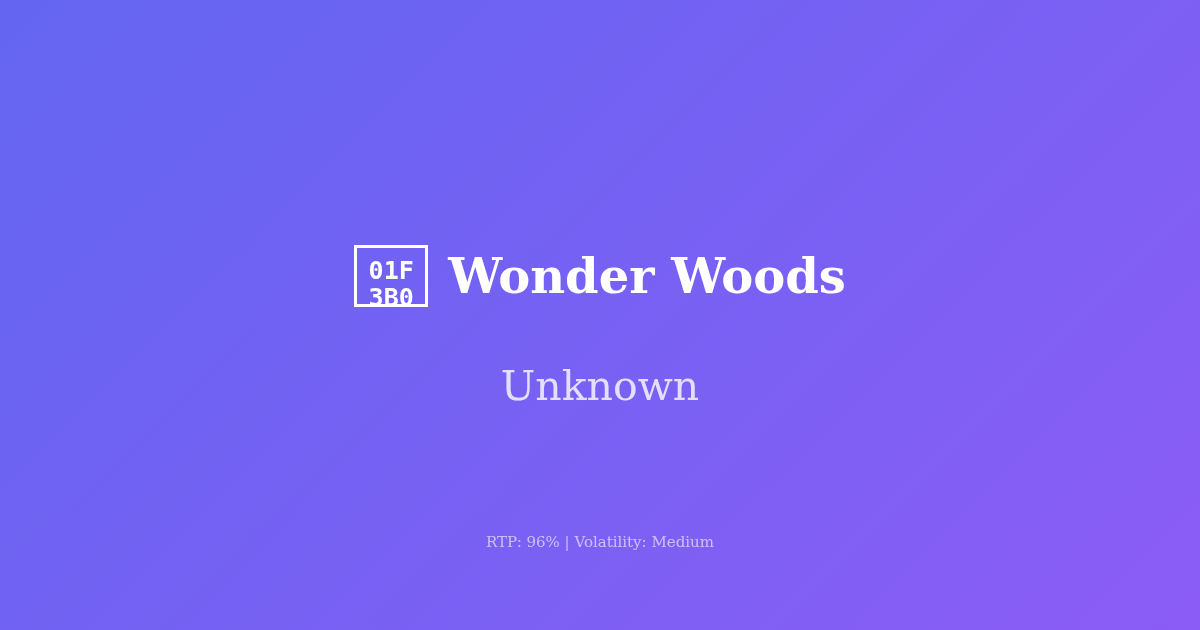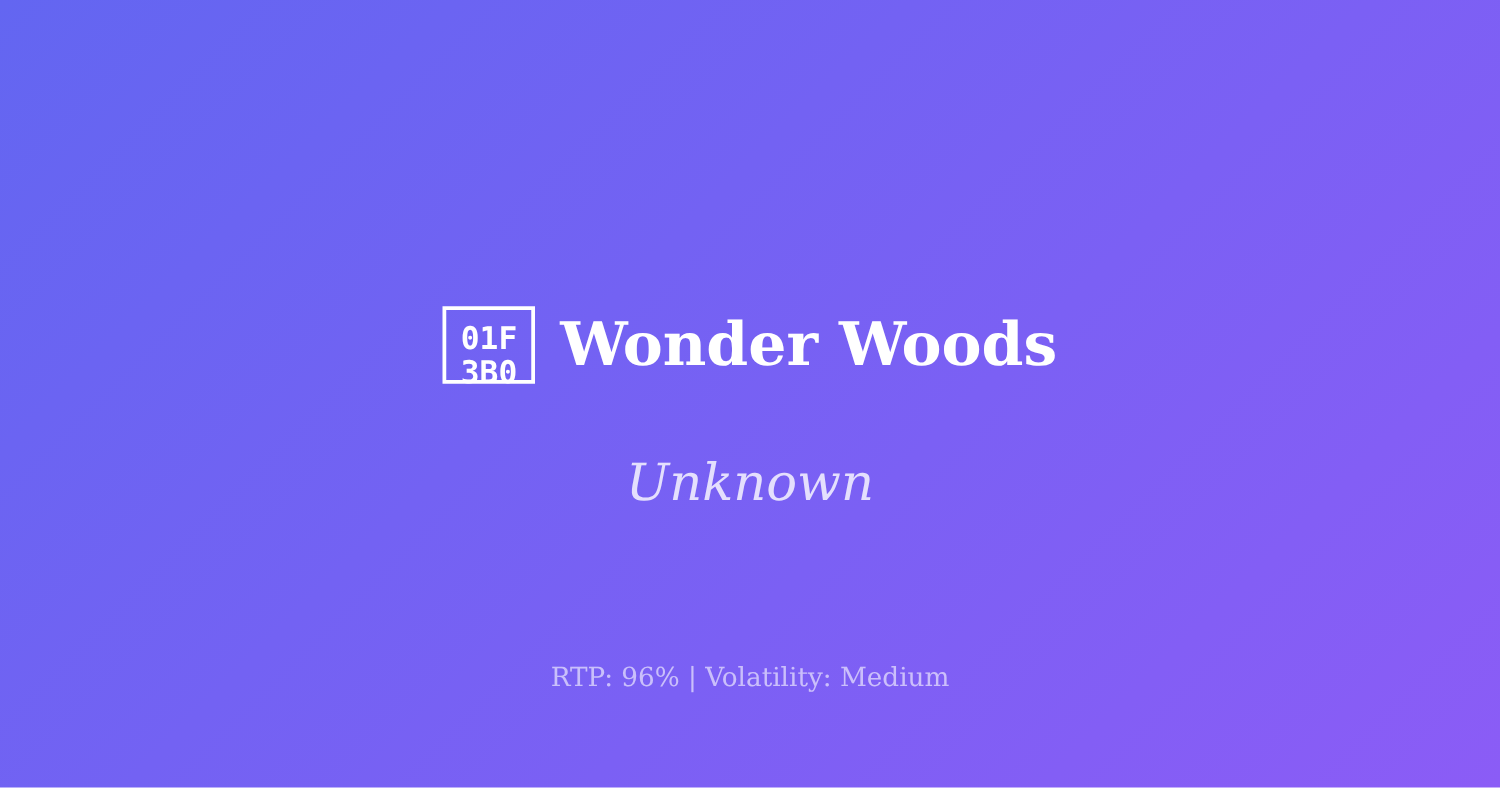--- a/index.html
+++ b/index.html
@@ -86,33 +86,32 @@
     right: 0;
     top: 362px;
     text-align: center;
     font-family: "DejaVu Serif", "Liberation Serif", serif;
     font-weight: 400;
     font-size: 41px;
     line-height: 48px;
     color: rgba(255, 255, 255, 0.80);
     white-space: nowrap;
     margin: 0;
-    font-style: italic;
   }
 
   
   .stats {
     position: absolute;
     left: 0;
     right: 0;
     top: 527px;
     text-align: center;
     font-family: "DejaVu Serif", "Liberation Serif", serif;
     font-weight: 400;
-    font-size: 21px;
+    font-size: 15px;
     line-height: 30px;
     color: rgba(255, 255, 255, 0.60);
     white-space: nowrap;
     margin: 0;
   }
 </style>
 </head>
 <body>
 
 <div class="og-card">

